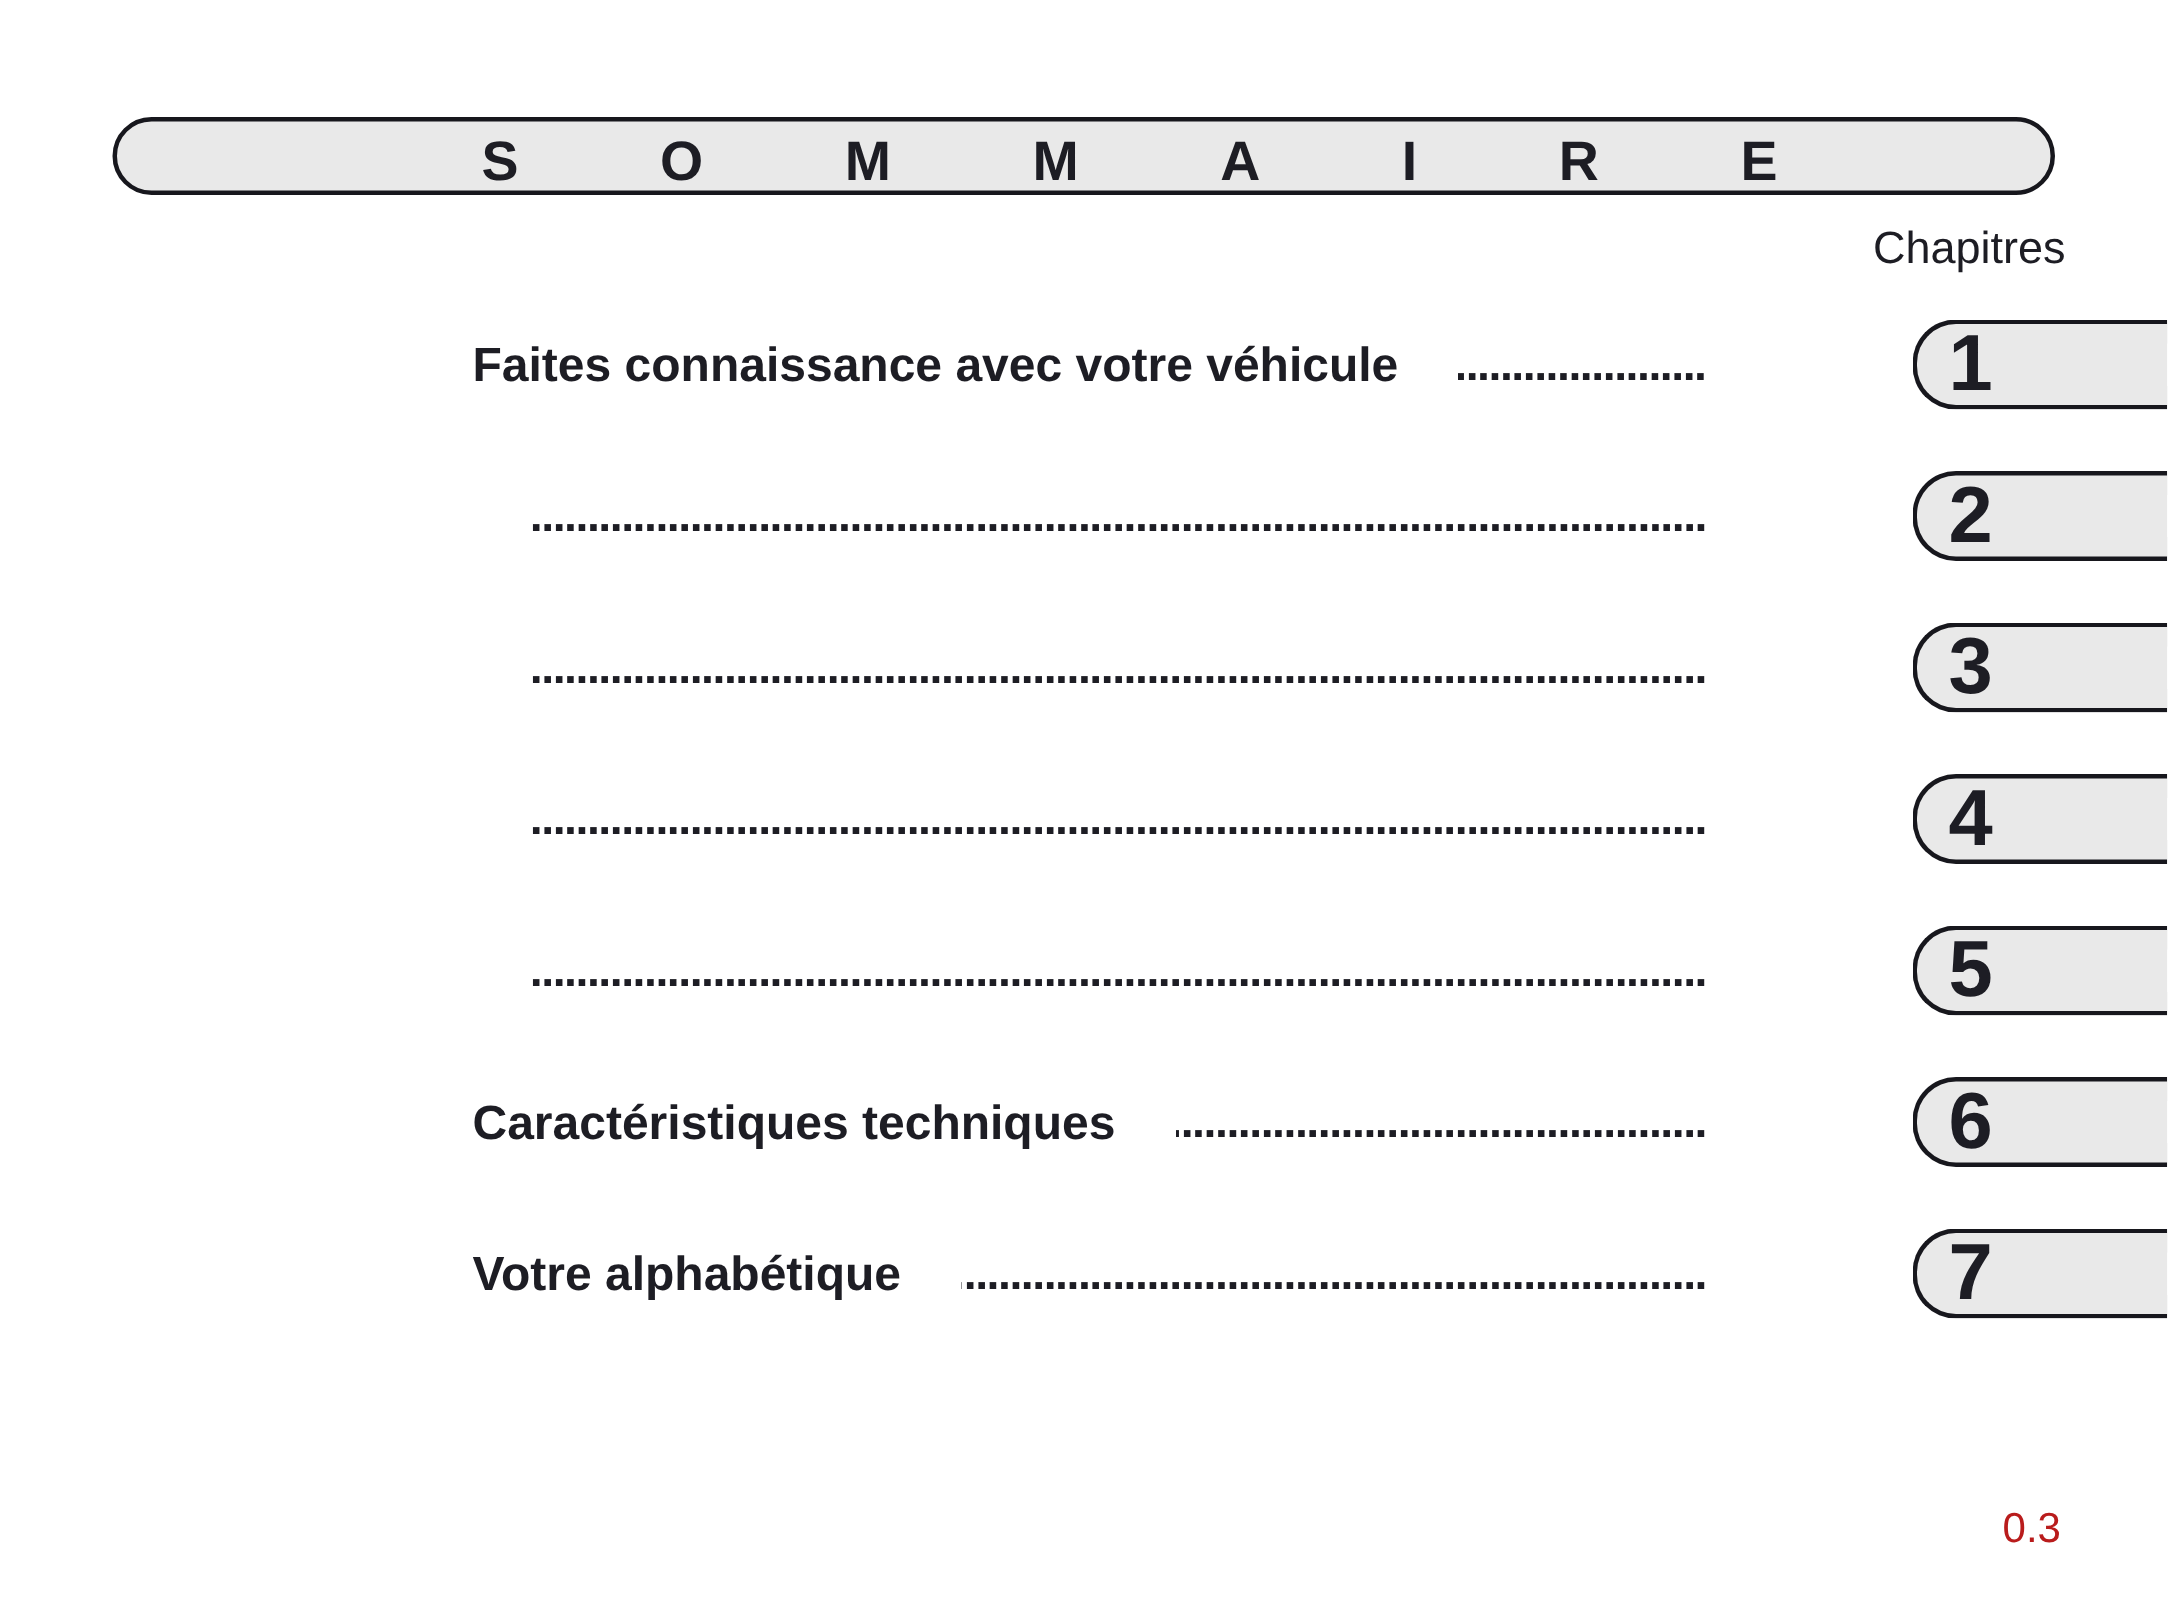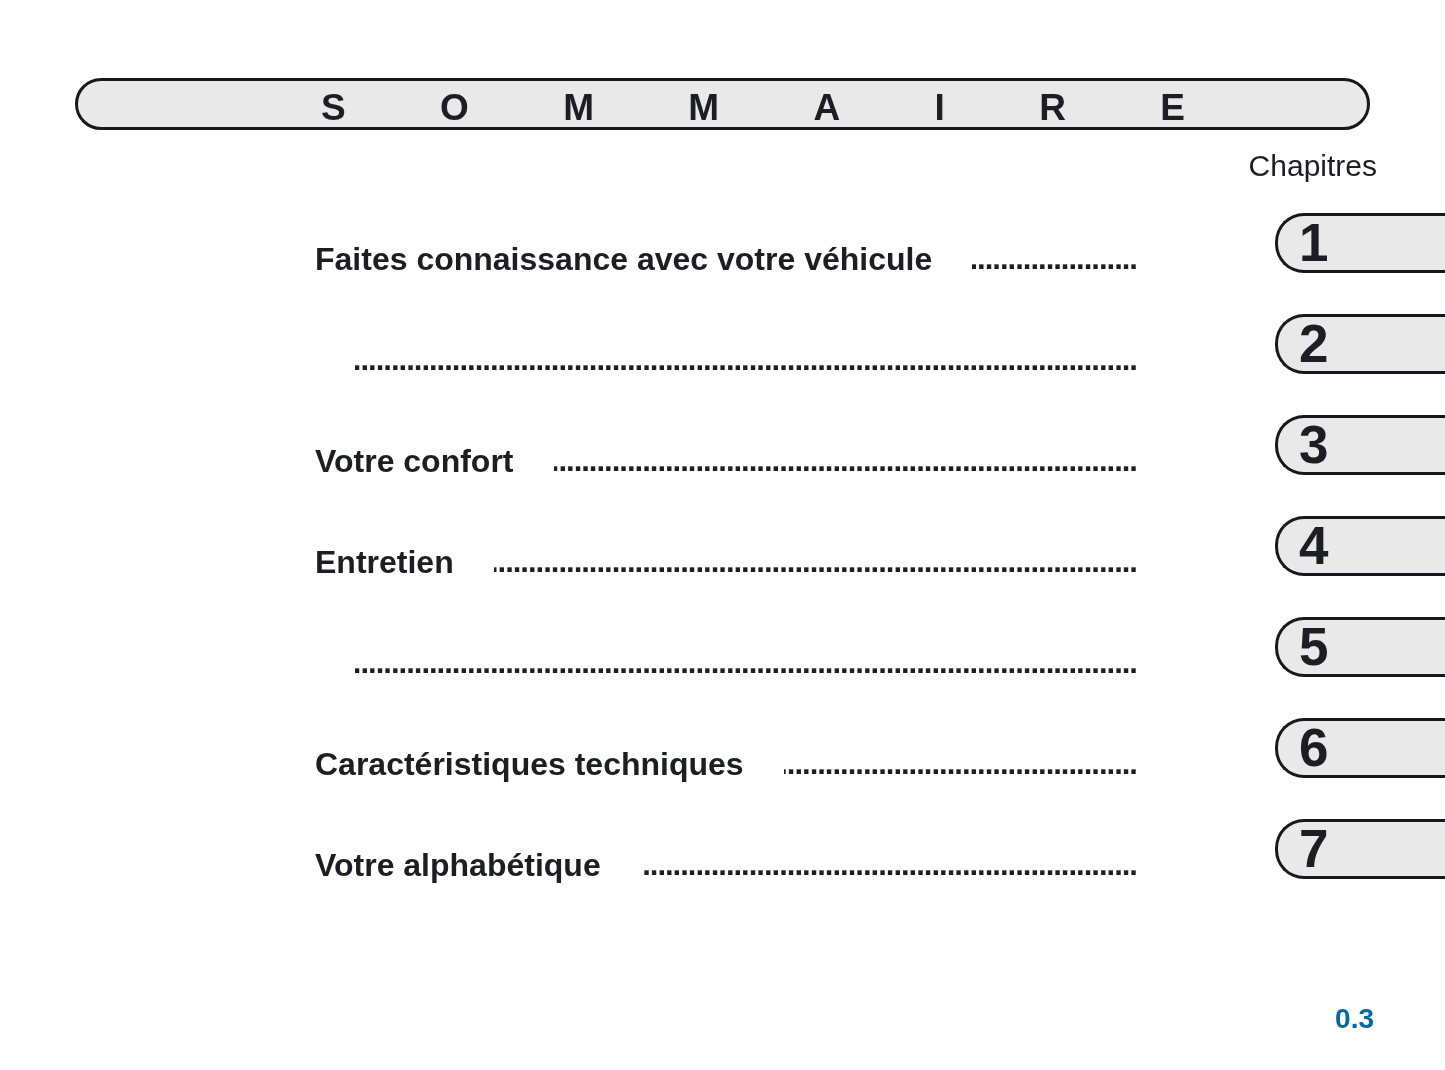--- a/index.html
+++ b/index.html
@@ -46,21 +46,21 @@
 
   
   .toc-entry {
     position: absolute;
     left: 0; right: 0;
     height: 60px;
   }
   .entry-text {
     position: absolute;
     left: 315px; right: 308px;
-    top: 16px; height: 60px;
+    top: 0; height: 60px;
     display: flex;
     align-items: stretch;
     white-space: nowrap;
     overflow: hidden;
   }
   .entry-label {
     font-size: 32px;
     font-weight: bold;
     line-height: 60px;
     flex: 0 0 auto;
@@ -93,22 +93,22 @@
     font-size: 53px;
     font-weight: bold;
     line-height: 54px;
   }
 
   
   .page-number {
     position: absolute;
     right: 71px; top: 1003px;
     font-size: 28px;
-    font-weight: bold;
-    color: #0369a1;
+    font-weight: normal;
+    color: #b91c1c;
   }
 </style>
 </head>
 <body>
 
 <div class="page">
 
   <div class="sommaire-pill">
     <div class="pill-title">
         <span>S</span>
@@ -138,31 +138,29 @@
     <div class="entry-text">
       <span class="dot-leader">..........................................................................................................</span>
     </div>
     <div class="chapter-tab">
       <span class="chapter-num">2</span>
     </div>
   </div>
 
   <div class="toc-entry" style="top:415px">
     <div class="entry-text">
-      <span class="entry-label">Votre confort</span>
       <span class="dot-leader">..........................................................................................................</span>
     </div>
     <div class="chapter-tab">
       <span class="chapter-num">3</span>
     </div>
   </div>
 
   <div class="toc-entry" style="top:516px">
     <div class="entry-text">
-      <span class="entry-label">Entretien</span>
       <span class="dot-leader">..........................................................................................................</span>
     </div>
     <div class="chapter-tab">
       <span class="chapter-num">4</span>
     </div>
   </div>
 
   <div class="toc-entry" style="top:617px">
     <div class="entry-text">
       <span class="dot-leader">..........................................................................................................</span>

